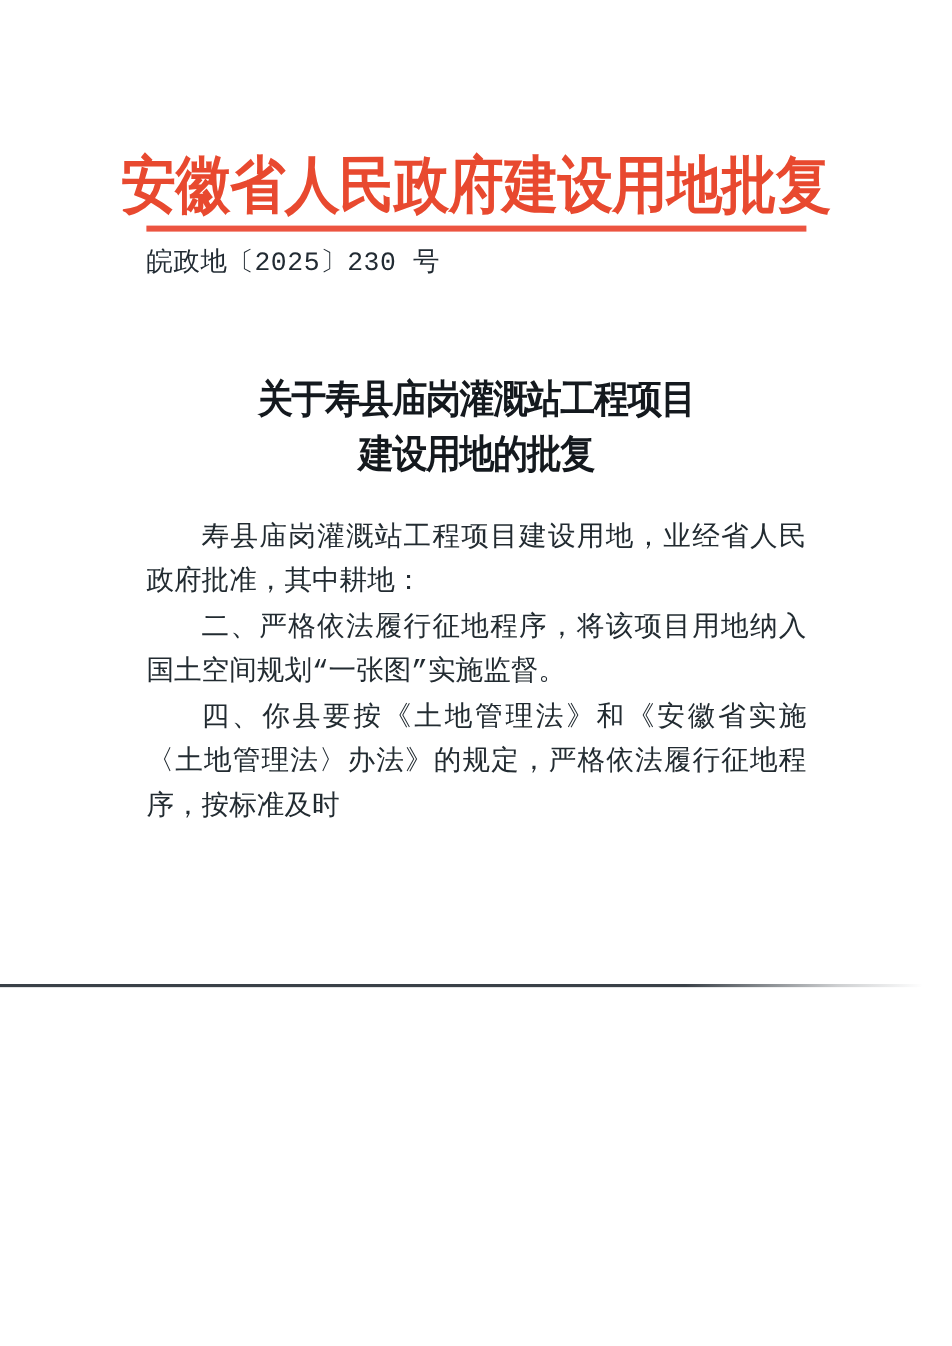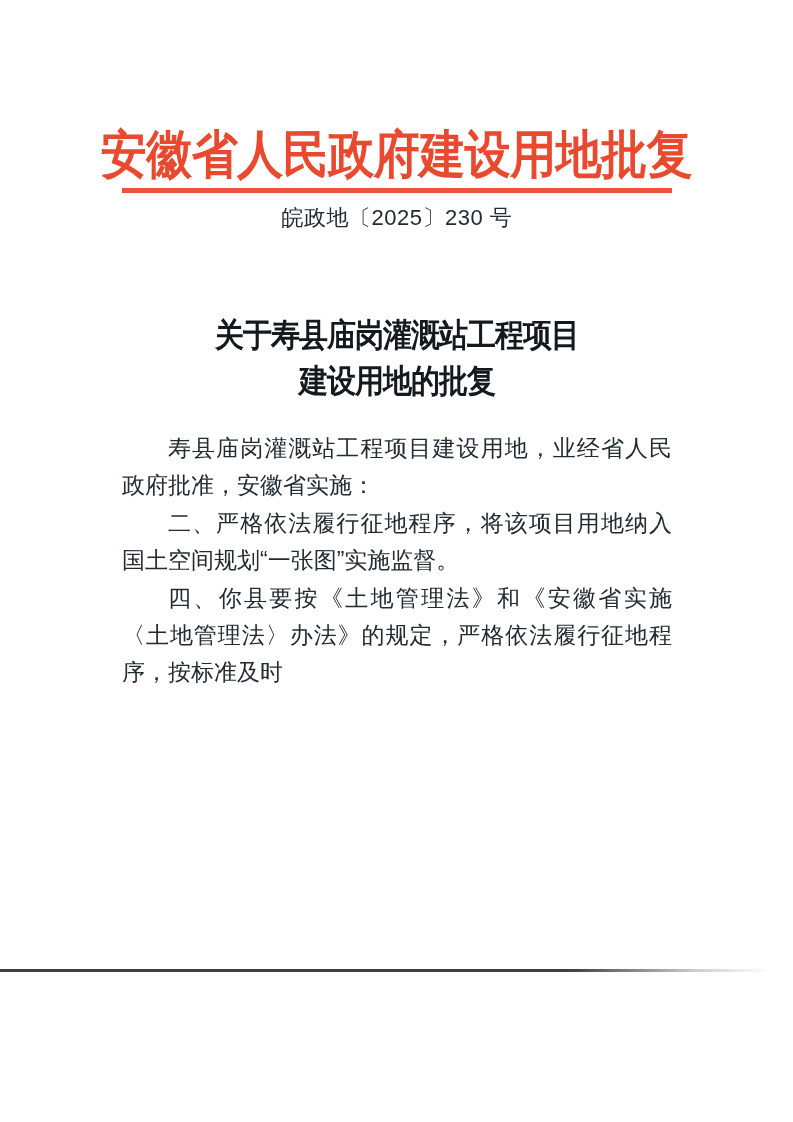--- a/index.html
+++ b/index.html
@@ -3,24 +3,24 @@
 <meta charset="utf-8">
 <style>
   html, body {
     margin: 0;
     padding: 0;
     background: #ffffff;
   }
   .page {
     position: relative;
     width: 793px;
-    height: 972px;
+    height: 823px;
     background: #ffffff;
     overflow: hidden;
-    font-family: Liberation Sans, sans-serif;
+    font-family: Liberation Mono, monospace;
   }
   .red-header {
     position: absolute;
     top: 120px;
     left: 0;
     width: 100%;
     text-align: center;
     font-size: 46px;
     font-weight: bold;
     letter-spacing: -0.5px;
@@ -35,21 +35,21 @@
     left: 122px;
     width: 550px;
     height: 5px;
     background: #ec5440;
   }
   .doc-number {
     position: absolute;
     top: 203px;
     left: 122px;
     width: 550px;
-    text-align: center;
+    text-align: left;
     font-size: 22px;
     color: #222b33;
     letter-spacing: 0.5px;
   }
   .doc-title {
     position: absolute;
     top: 312px;
     left: 122px;
     width: 550px;
     text-align: center;
@@ -101,21 +101,21 @@
   <div class="doc-number">皖政地〔2025〕230 号</div>
 
   <div class="doc-title">
     <div>关于寿县庙岗灌溉站工程项目</div>
     <div>建设用地的批复</div>
   </div>
 
   <div class="body-text">
     <div>
 
-        <p>寿县庙岗灌溉站工程项目建设用地，业经省人民政府批准，安徽省实施：</p>
+        <p>寿县庙岗灌溉站工程项目建设用地，业经省人民政府批准，其中耕地：</p>
 
 
         <p>二、严格依法履行征地程序，将该项目用地纳入国土空间规划“一张图”实施监督。</p>
 
 
         <p>四、你县要按《土地管理法》和《安徽省实施〈土地管理法〉办法》的规定，严格依法履行征地程序，按标准及时</p>
       </div>
   </div>
 
   <div class="page-bottom-shadow"></div>

